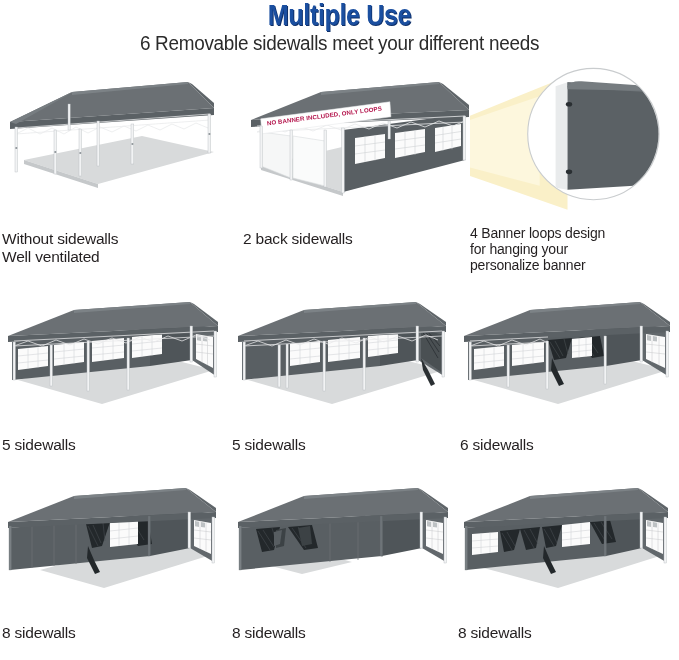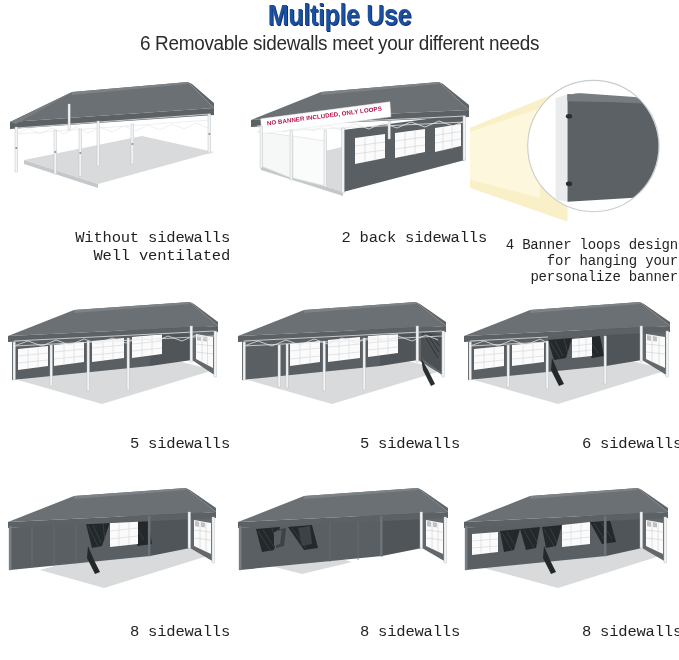--- a/index.html
+++ b/index.html
@@ -23,30 +23,30 @@
     position:absolute;top:32px;left:0;width:679px;text-align:center;
     font-size:19.5px;color:#2b2b2b;letter-spacing:-0.3px;
     transform:scaleX(.97);transform-origin:50% 0;
   }
 
   
   .cell{position:absolute;}
   .art{position:relative;width:100%;}
   .art svg{display:block;width:100%;height:100%;}
   .caption{
-    position:absolute;left:0;width:100%;text-align:right;
+    position:absolute;left:0;width:100%;text-align:left;
     font-size:15.5px;color:#231f20;line-height:1.13;
-    letter-spacing:-0.2px;white-space:pre-line;font-family:Liberation Mono, monospace;
+    letter-spacing:-0.2px;white-space:pre-line;
   }
   .caption.small{font-size:14px;line-height:1.14;}
 
   
   #c0{left:2px;  top:74px;  width:228px;height:150px;}
   #c1{left:243px;top:74px;  width:244px;height:150px;}
-  #c2{left:470px;top:74px;  width:208px;height:160px;}
+  #c2{left:470px;top:62px;  width:208px;height:160px;}
   #c3{left:2px;  top:296px; width:228px;height:136px;}
   #c4{left:232px;top:296px; width:228px;height:136px;}
   #c5{left:460px;top:296px; width:222px;height:136px;}
   #c6{left:2px;  top:482px; width:228px;height:140px;}
   #c7{left:232px;top:482px; width:228px;height:140px;}
   #c8{left:458px;top:482px; width:224px;height:140px;}
 
   #p0{top:156px;}
   #p1{top:156px;}
   #p2{top:164px;}

